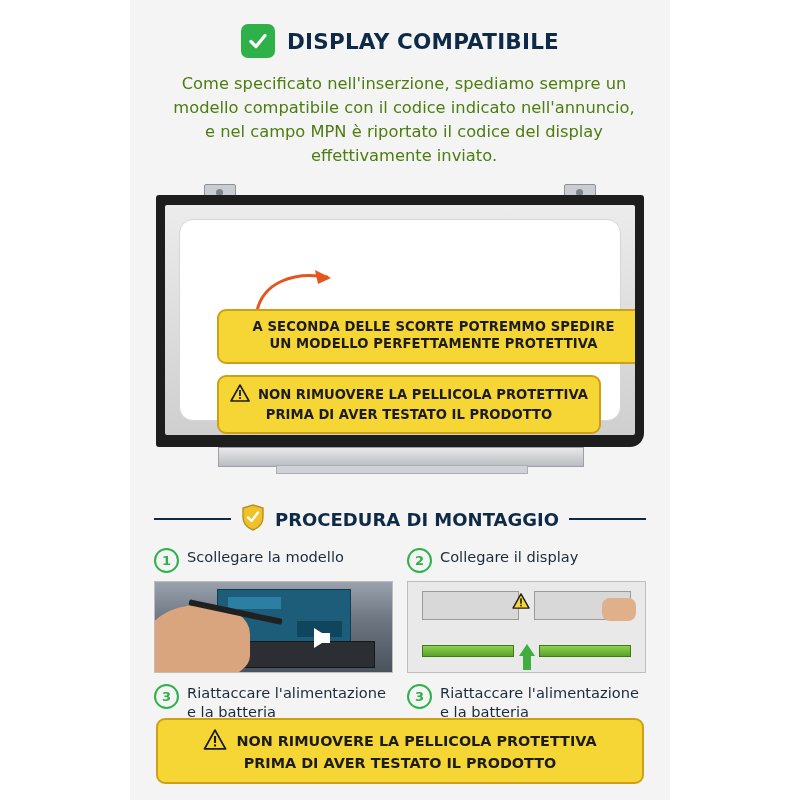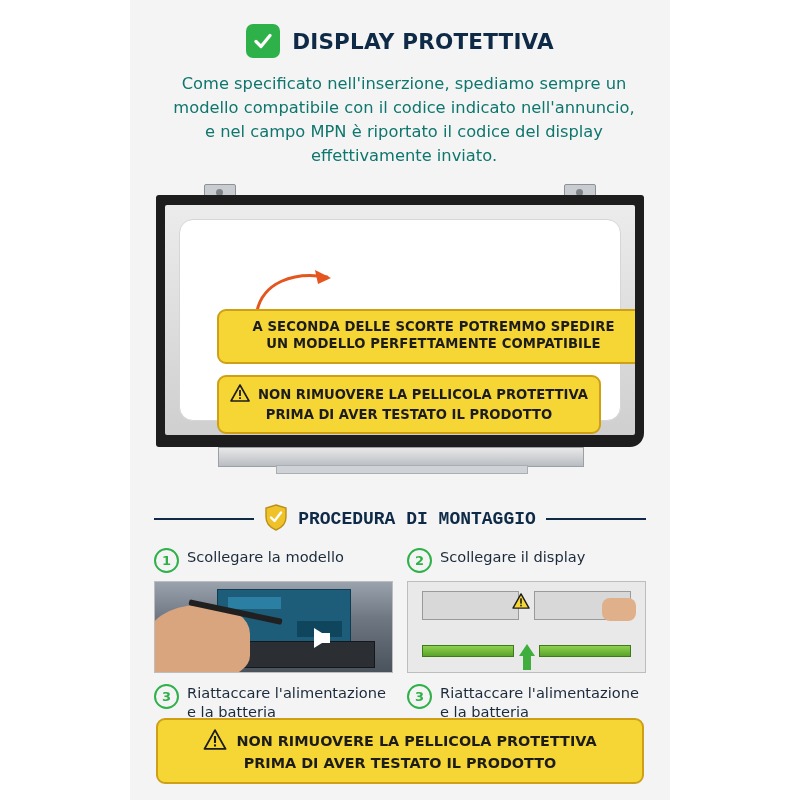--- a/index.html
+++ b/index.html
@@ -58,21 +58,21 @@
     font-size: 21.5px;
     font-weight: bold;
     color: #0e2a47;
     letter-spacing: 0.2px;
   }
   .intro {
     margin: 14px 28px 0 36px;
     text-align: center;
     font-size: 16.3px;
     line-height: 1.47;
-    color: #0f766e;
+    color: #4d7c0f;
   }
 
   
   .panel-wrap {
     position: relative;
     margin: 16px auto 0 auto;
     width: 488px;
     height: 300px;
   }
   .tab-left, .tab-right {
@@ -199,21 +199,20 @@
     background: #0e2a47;
   }
   .shield {
     flex: 0 0 auto;
   }
   .section-title-text {
     font-size: 18px;
     font-weight: bold;
     color: #0e2a47;
     white-space: nowrap;
-    font-family: Liberation Mono, monospace;
   }
 
   
   .steps {
     display: flex;
     margin: 12px 24px 0 24px;
     gap: 14px;
   }
   .step-col { width: 50%; }
   .step-head {
@@ -378,41 +377,41 @@
 <div class="page">
   <div class="sheet">
     <div class="content">
 
       <div class="header-row">
         <div class="check-badge">
           <svg width="22" height="22" viewBox="0 0 22 22" aria-hidden="true">
             <path d="M4 11.5 L9 16.5 L18 5.5" stroke="#ffffff" stroke-width="3.2" fill="none" stroke-linecap="round" stroke-linejoin="round"></path>
           </svg>
         </div>
-        <div class="header-title">DISPLAY PROTETTIVA</div>
+        <div class="header-title">DISPLAY COMPATIBILE</div>
       </div>
 
       <div class="intro">Come specificato nell'inserzione, spediamo sempre un modello compatibile con il codice indicato nell'annuncio, e nel campo MPN è riportato il codice del display effettivamente inviato.</div>
 
       <div class="panel-wrap">
         <div class="tab-left"></div>
         <div class="tab-right"></div>
 
         <div class="panel-frame">
           <div class="panel-screen">
             <div class="panel-inner"></div>
 
             <svg class="arrow-curve" viewBox="0 0 86 46">
               <path d="M4 44 C10 16, 40 4, 74 10" stroke="#e4551f" stroke-width="3" fill="none" stroke-linecap="round"></path>
               <path d="M78 11 L62 3 L65 17 Z" fill="#e4551f"></path>
             </svg>
 
             <div class="callout callout-1">
               <div>A SECONDA DELLE SCORTE POTREMMO SPEDIRE</div>
-              <div>UN MODELLO PERFETTAMENTE COMPATIBILE</div>
+              <div>UN MODELLO PERFETTAMENTE PROTETTIVA</div>
             </div>
 
             <div class="callout callout-2">
               <div class="callout-2-line">
                 <span class="warn-tri">
                   <svg width="20" height="18" viewBox="0 0 20 18" aria-hidden="true">
                     <path d="M10 1 L19 17 L1 17 Z" fill="#f6d634" stroke="#1c1c1c" stroke-width="1.6" stroke-linejoin="round"></path>
                     <rect x="9.1" y="6" width="1.8" height="6" fill="#1c1c1c"></rect>
                     <rect x="9.1" y="13.2" width="1.8" height="1.8" fill="#1c1c1c"></rect>
                   </svg>
@@ -454,21 +453,21 @@
             <div class="hand"></div>
             <div class="screwdriver"></div>
             <div class="white-arrow"></div>
           </div>
         </div>
 
         <div class="step-col">
           <div class="step-head">
             <div class="step-num">2</div>
             <div class="step-text">
-              <div>Scollegare il display</div>
+              <div>Collegare il display</div>
             </div>
           </div>
           <div class="step-img img-b">
             <div class="conn" style="left:6%;top:10%;width:40%;height:30%;"></div>
             <div class="conn" style="right:6%;top:10%;width:40%;height:30%;"></div>
             <div class="flat-cable" style="left:6%;bottom:16%;width:38%;height:12%;"></div>
             <div class="flat-cable" style="right:6%;bottom:16%;width:38%;height:12%;"></div>
             <div class="b-finger" style="right:4%;top:18%;width:14%;height:26%;"></div>
             <div class="green-arrow"></div>
             <span style="position:absolute;left:44%;top:12%;">

